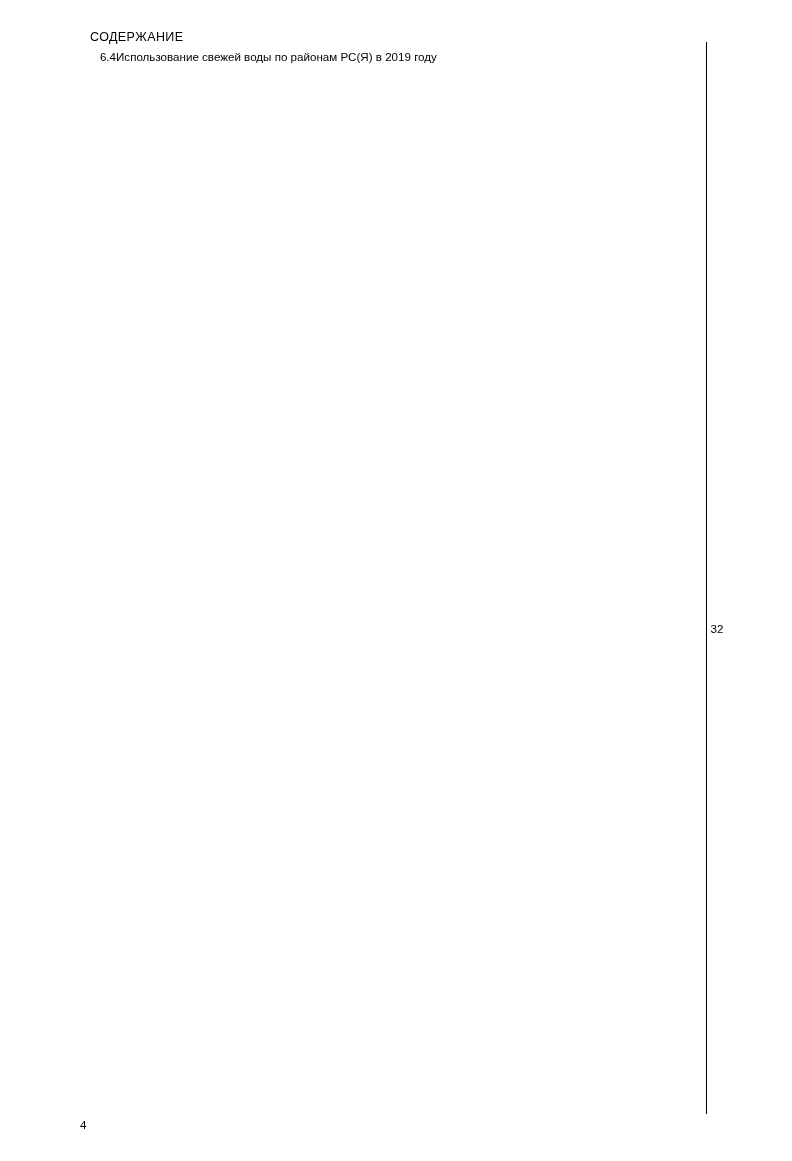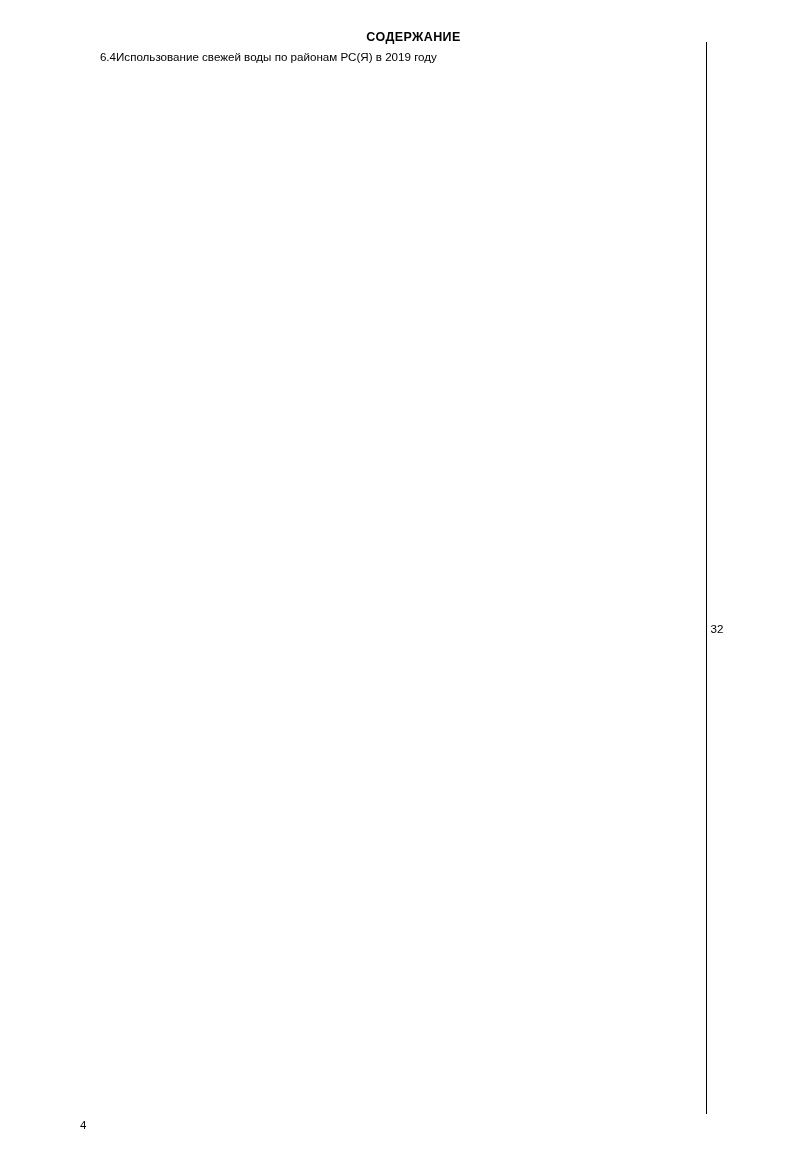--- a/index.html
+++ b/index.html
@@ -16,23 +16,23 @@
     overflow: hidden;
   }
   .page {
     position: relative;
     width: 792px;
     height: 1161px;
     box-sizing: border-box;
     padding: 30px 55px 0 80px;
   }
   .doc-title {
-    text-align: center;
+    text-align: left;
     font-size: 12.5px;
-    font-weight: bold;
+    font-weight: normal;
     letter-spacing: 0.4px;
     margin: 0 0 6px 0;
     padding-left: 10px;
   }
   table.toc {
     width: 100%;
     border-collapse: collapse;
     table-layout: fixed;
   }
   table.toc td {

